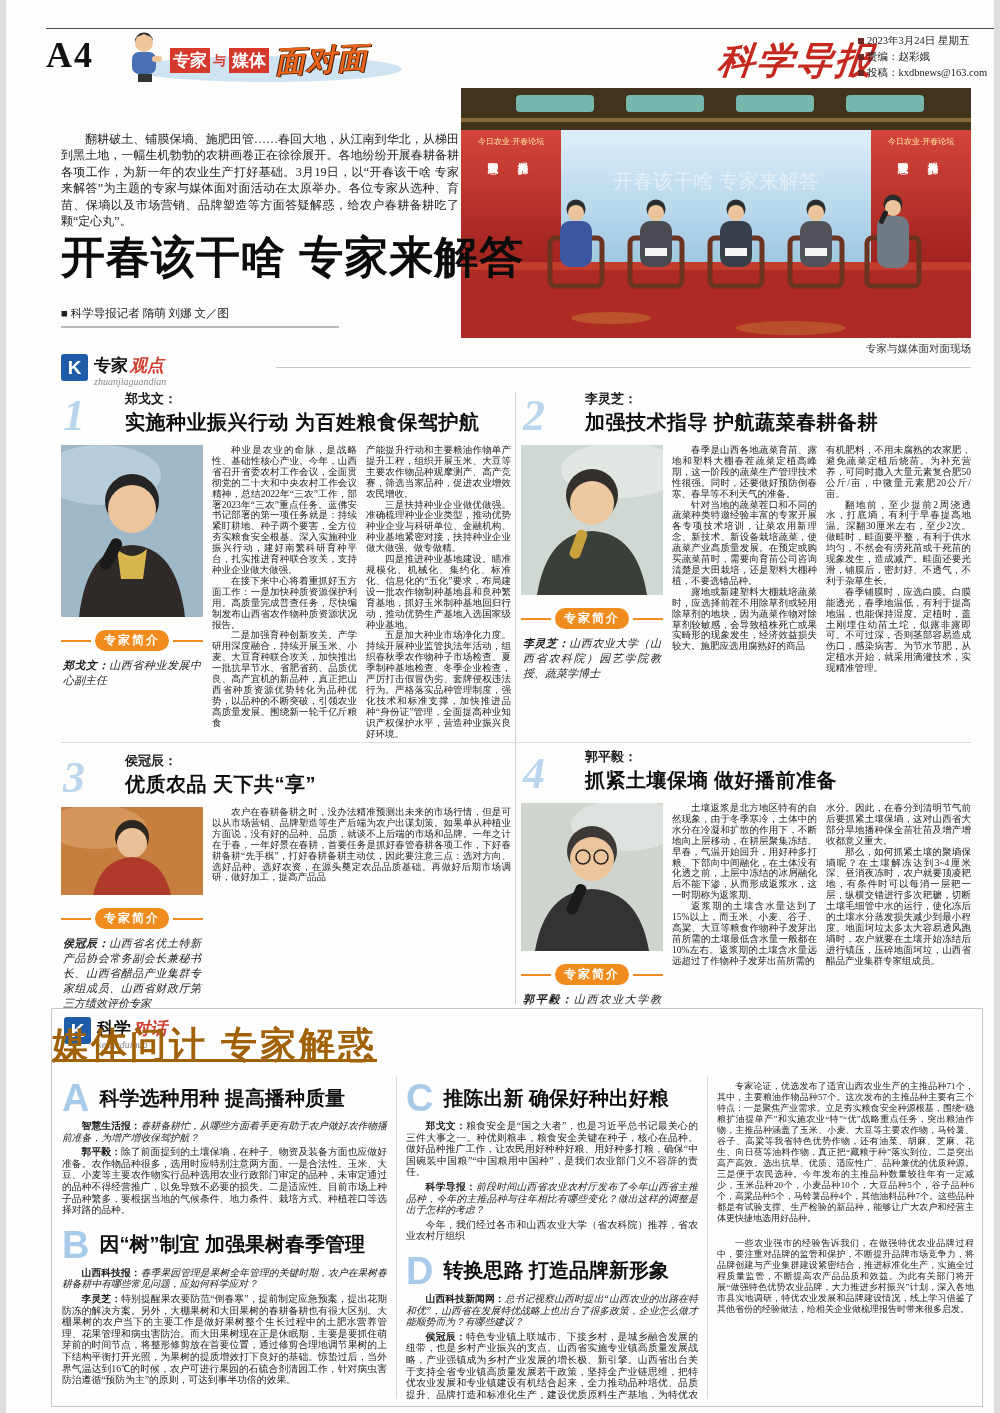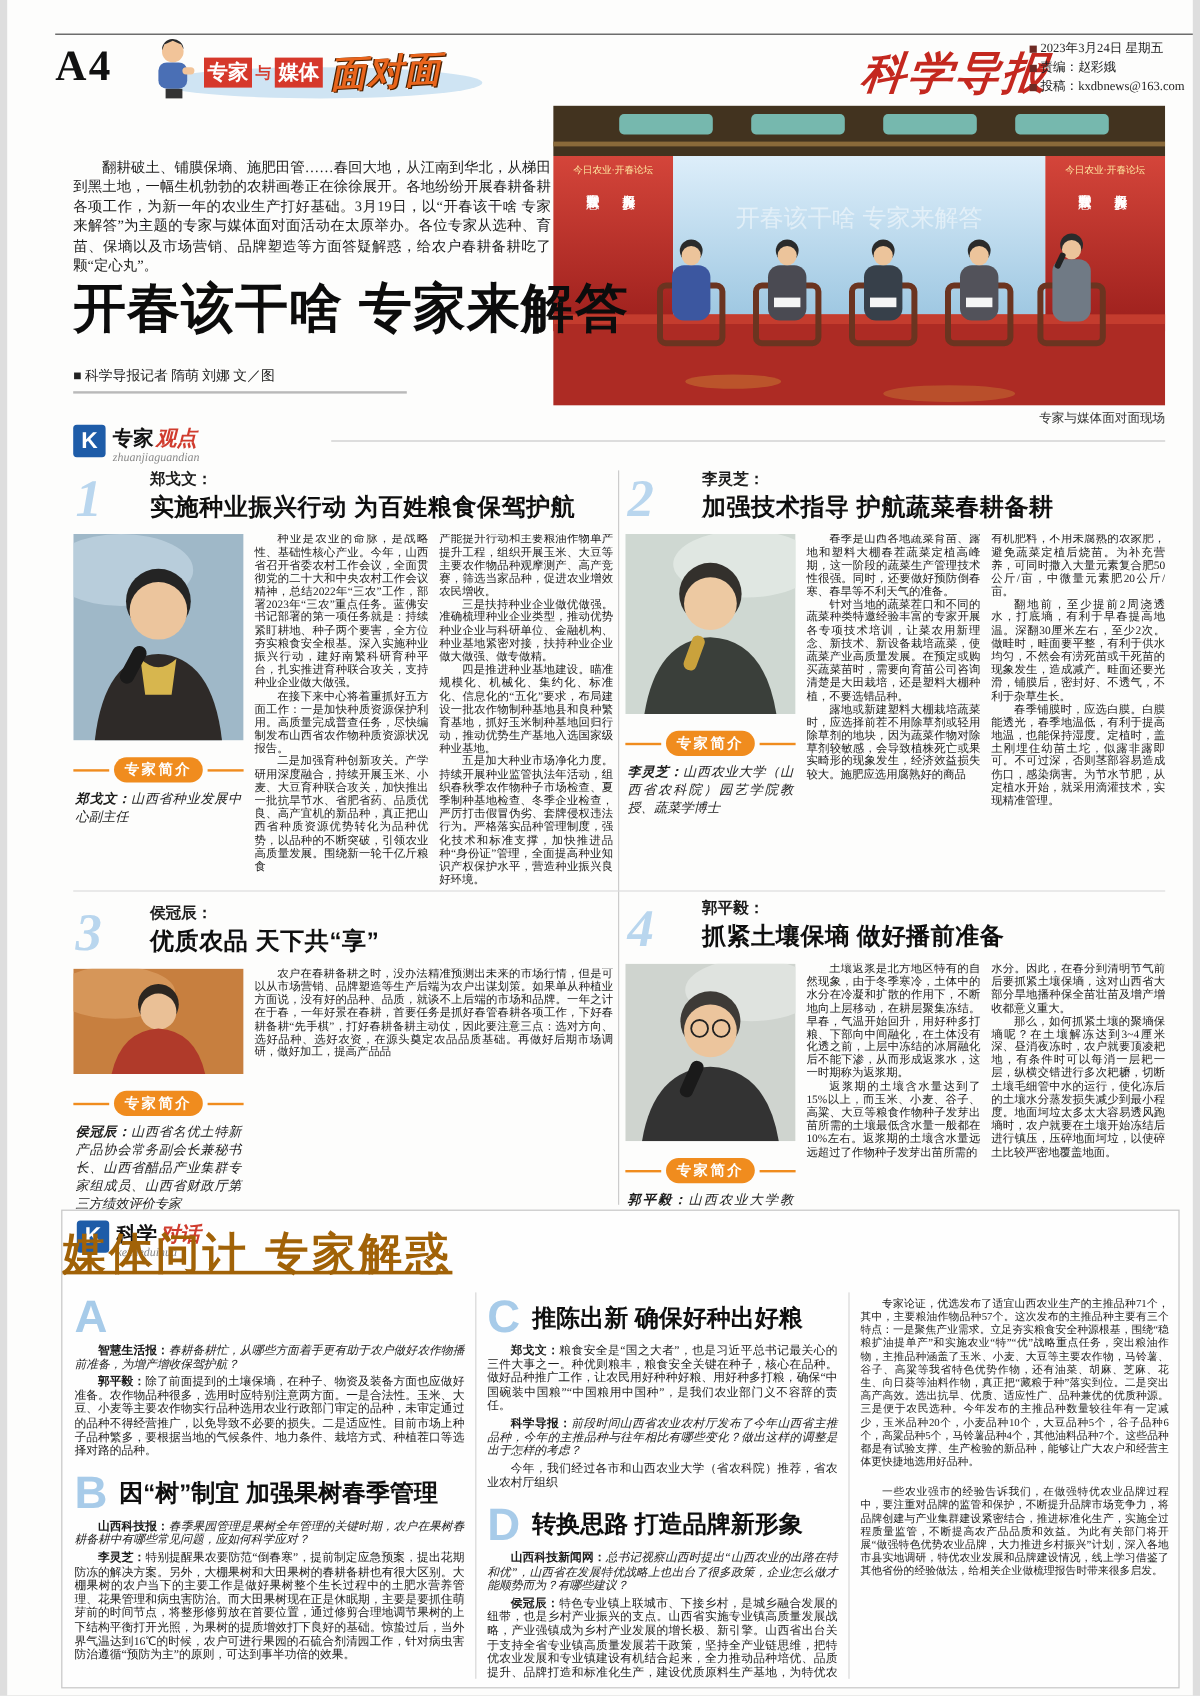--- a/index.html
+++ b/index.html
@@ -351,21 +351,21 @@
           <span class="badge-line"></span>
         </div>
         <p class="ptext"><b>郭平毅：</b><span>山西农业大学教授、山西省杂粮学会会长</span></p>
       </div>
       <div class="art-col">
           <p>土壤返浆是北方地区特有的自然现象，由于冬季寒冷，土体中的水分在冷凝和扩散的作用下，不断地向上层移动，在耕层聚集冻结。早春，气温开始回升，用好种多打粮、下部向中间融化，在土体没有化透之前，上层中冻结的冰屑融化后不能下渗，从而形成返浆水，这一时期称为返浆期。</p>
           <p>返浆期的土壤含水量达到了15%以上，而玉米、小麦、谷子、高粱、大豆等粮食作物种子发芽出苗所需的土壤最低含水量一般都在10%左右。返浆期的土壤含水量远远超过了作物种子发芽出苗所需的</p>
         </div>
       <div class="art-col cont">
           <p>水分。因此，在春分到清明节气前后要抓紧土壤保墒，这对山西省大部分旱地播种保全苗壮苗及增产增收都意义重大。</p>
-          <p>那么，如何抓紧土壤的聚墒保墒呢？在土壤解冻达到3~4厘米深、昼消夜冻时，农户就要顶凌耙地，有条件时可以每消一层耙一层，纵横交错进行多次耙耱，切断土壤毛细管中水的运行，使化冻后的土壤水分蒸发损失减少到最小程度。地面坷垃太多太大容易透风跑墒时，农户就要在土壤开始冻结后进行镇压，压碎地面坷垃，以使碎土比较严密地覆盖地面。</p>
+          <p>那么，如何抓紧土壤的聚墒保墒呢？在土壤解冻达到3~4厘米深、昼消夜冻时，农户就要顶凌耙地，有条件时可以每消一层耙一层，纵横交错进行多次耙耱，切断土壤毛细管中水的运行，使化冻后的土壤水分蒸发损失减少到最小程度。地面坷垃太多太大容易透风跑墒时，农户就要在土壤开始冻结后进行镇压，压碎地面坷垃，山西省醋品产业集群专家组成员。</p>
         </div>
     </div>
   </div>
 
   <div class="qabox">
     <div class="qa-badge sec-badge">
       <div class="klogo">K</div>
       <div class="sec-words">
         <div class="sec-row">
           <span class="sec-black">科学</span>
@@ -375,20 +375,21 @@
       </div>
     </div>
     <div class="qa-headline">媒体问计 专家解惑</div>
 
     <div class="qa-cols">
 
       <div class="qa-col c1">
         <div class="qa-sec">
           <div class="qa-head">
             <span class="qa-letter">A</span>
+            <h3 class="qa-title">科学选种用种 提高播种质量</h3>
           </div>
           <p><span class="spk">智慧生活报：</span><span class="q-text">春耕备耕忙，从哪些方面着手更有助于农户做好农作物播前准备，为增产增收保驾护航？</span></p>
           <p><span class="spk">郭平毅：</span><span>除了前面提到的土壤保墒，在种子、物资及装备方面也应做好准备。农作物品种很多，选用时应特别注意两方面。一是合法性。玉米、大豆、小麦等主要农作物实行品种选用农业行政部门审定的品种，未审定通过的品种不得经营推广，以免导致不必要的损失。二是适应性。目前市场上种子品种繁多，要根据当地的气候条件、地力条件、栽培方式、种植茬口等选择对路的品种。</span></p>
         </div>
         <div class="qa-sec">
           <div class="qa-head">
             <span class="qa-letter">B</span>
             <h3 class="qa-title">因“树”制宜 加强果树春季管理</h3>
           </div>
           <p><span class="spk">山西科技报：</span><span class="q-text">春季果园管理是果树全年管理的关键时期，农户在果树春耕备耕中有哪些常见问题，应如何科学应对？</span></p>

